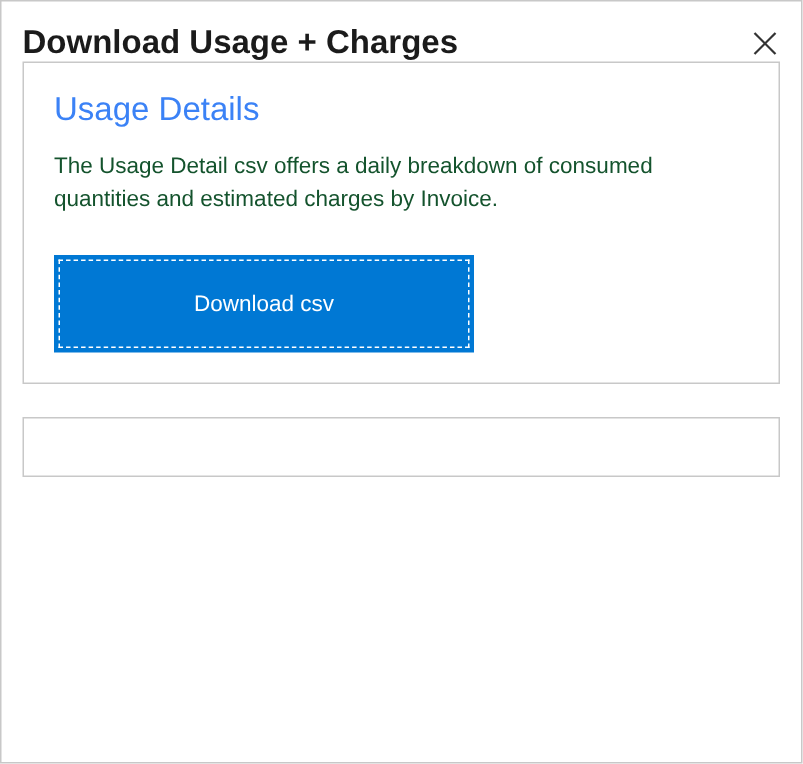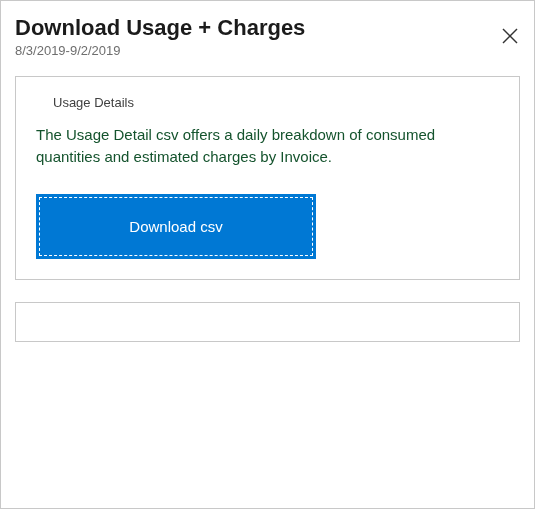--- a/index.html
+++ b/index.html
@@ -11,22 +11,21 @@
       font-family: "Segoe UI", Tahoma, sans-serif;
       background: #ffffff;
       width: 535px;
       height: 509px;
       border: 1px solid #c8c8c8;
       padding: 14px 14px 14px 14px;
     }
     .header {
       display: flex;
       justify-content: space-between;
-      align-items: center;
-      margin-bottom: 18px;
+      align-items: flex-end;
     }
     .header-text {
       display: flex;
       flex-direction: column;
     }
     .title {
       font-size: 22px;
       font-weight: 600;
       color: #1b1b1b;
       line-height: 1.2;
@@ -49,25 +48,24 @@
       height: 16px;
       stroke: #333;
       stroke-width: 1.5;
     }
     .card {
       border: 1px solid #c8c8c8;
       padding: 18px 20px 20px 20px;
       margin-bottom: 22px;
     }
     .card-title {
-      font-size: 13px;
+      font-size: 22px;
       font-weight: 400;
-      color: #404040;
+      color: #3b82f6;
       margin-bottom: 14px;
-      margin-left: 17px;
     }
     .card-desc {
       font-size: 15px;
       color: #14532d;
       line-height: 1.45;
       margin-bottom: 26px;
     }
     .primary-btn {
       background: #0078d4;
       color: #ffffff;
@@ -84,21 +82,20 @@
       outline: 1px dashed #ffffff;
       outline-offset: -4px;
     }
   </style>
 </head>
 <body>
 
 <div class="header">
   <div class="header-text">
     <div class="title">Download Usage + Charges</div>
-    <div class="date-range">8/3/2019-9/2/2019</div>
   </div>
   <button class="close-btn">
     <span>
       <svg viewBox="0 0 16 16" fill="none">
         <line x1="1" y1="1" x2="15" y2="15"></line>
         <line x1="15" y1="1" x2="1" y2="15"></line>
       </svg>
     </span>
   </button>
 </div>

